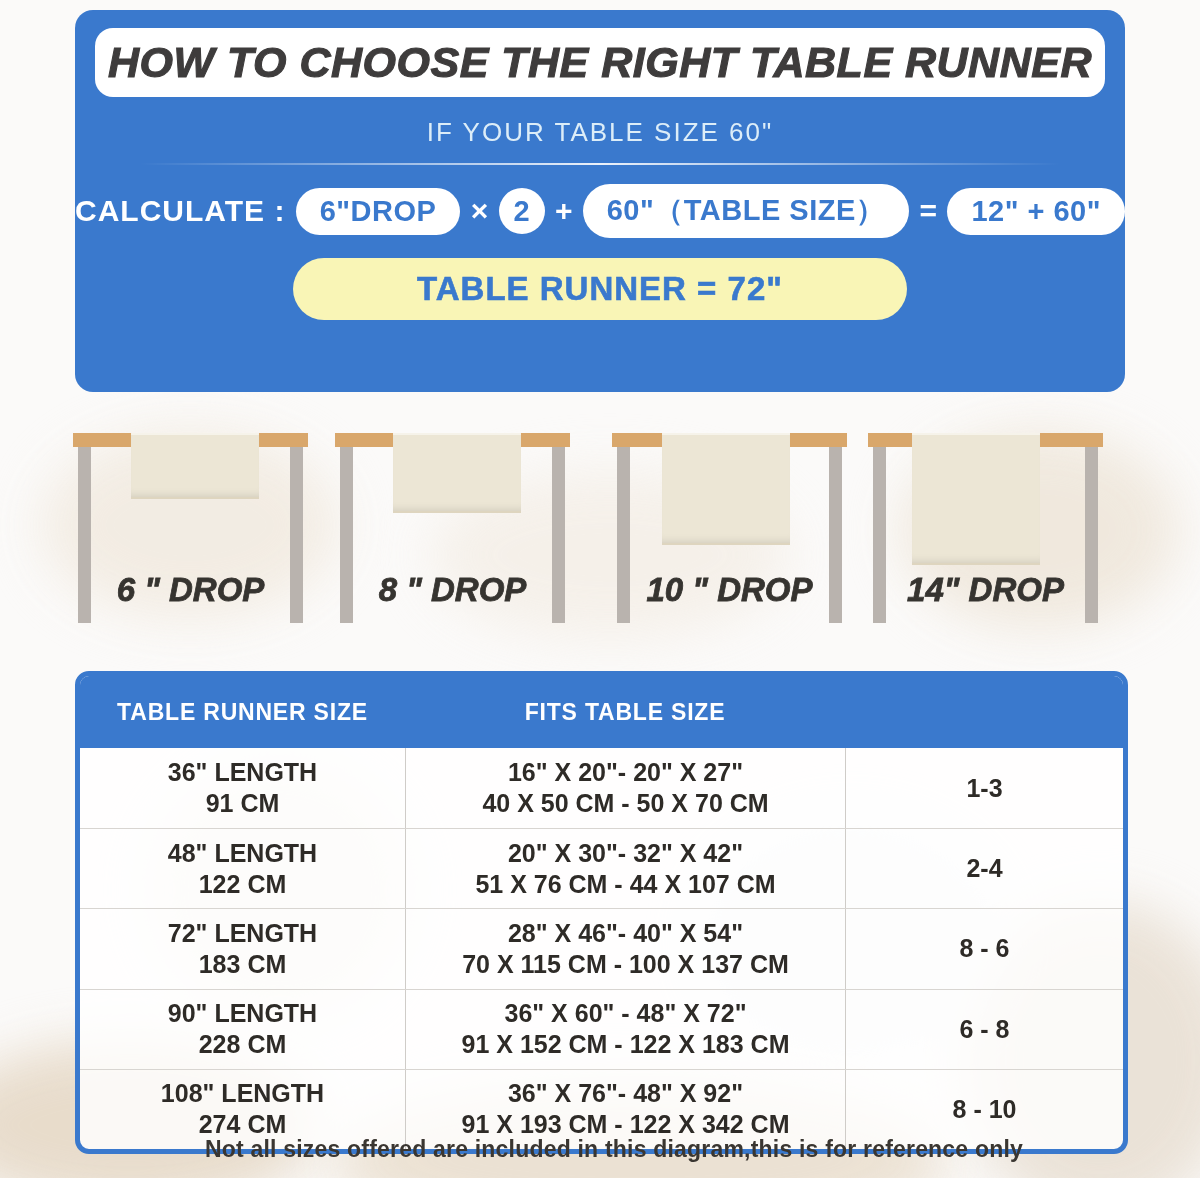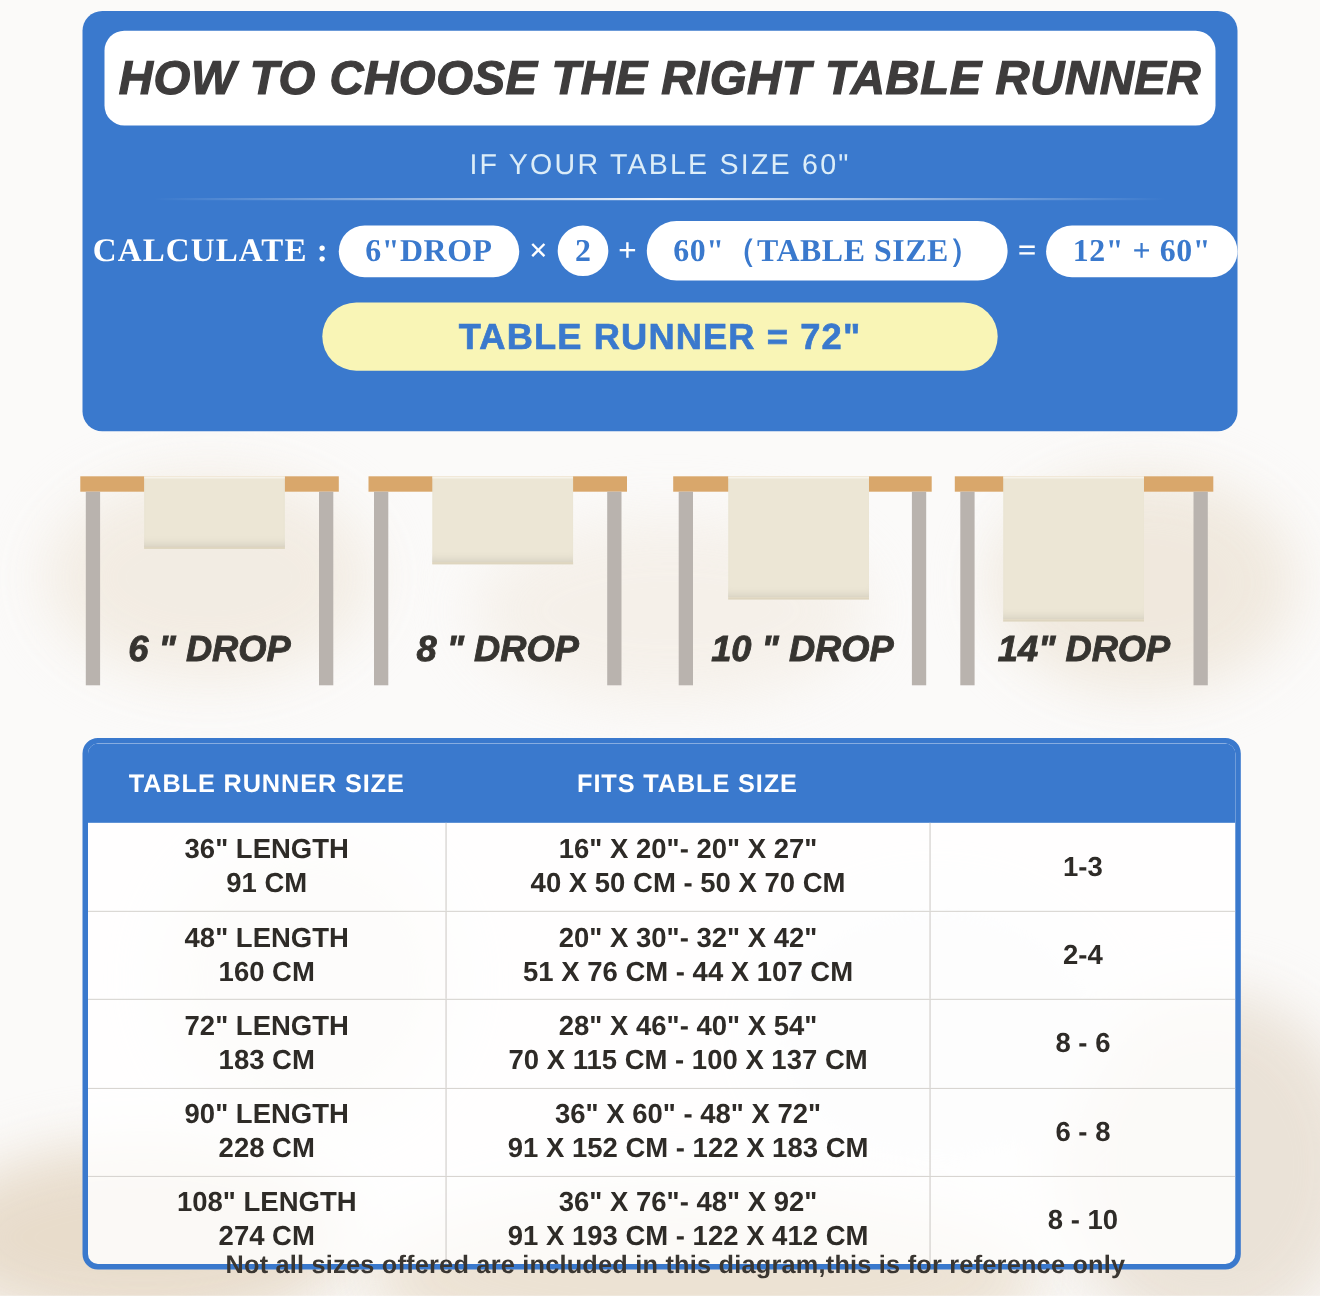--- a/index.html
+++ b/index.html
@@ -18,38 +18,38 @@
   .b6{left:960px;top:900px;width:280px;height:320px;background:#e9e0d4;opacity:.9;}
   .b7{left:150px;top:760px;width:260px;height:260px;background:#f1e9df;opacity:.7;}
   .b8{left:700px;top:820px;width:300px;height:240px;background:#eef0f2;opacity:.7;}
 
   
   .hero{
     position:absolute;left:75px;top:10px;width:1050px;height:382px;
     background:#3a79cd;border-radius:18px;
   }
   .title-banner{
-    margin:18px 20px 0;height:86px;background:#ffffff;border-radius:18px;
+    margin:18px 20px 0;height:69px;background:#ffffff;border-radius:18px;
     display:flex;align-items:center;justify-content:center;
   }
   .title-banner span{
     font-size:43px;font-weight:bold;font-style:italic;color:#3e3c3c;
     letter-spacing:.5px;white-space:nowrap;-webkit-text-stroke:1.1px #3e3c3c;
   }
   .intro1,.intro2{
     text-align:center;color:#dcedf8;font-size:26px;letter-spacing:2px;white-space:nowrap;
   }
   .intro1{margin-top:20px;}
   .intro2{margin-top:9px;}
   .intro-divider{
     width:920px;height:2px;margin:15px auto 0;
     background:linear-gradient(90deg,rgba(255,255,255,0),rgba(255,255,255,.9) 50%,rgba(255,255,255,0));
   }
   .calc-row{
-    margin-top:19px;display:flex;align-items:center;justify-content:flex-end;gap:9px;font-family:Liberation Serif, serif;
+    margin-top:19px;display:flex;align-items:center;justify-content:space-between;gap:9px;
   }
   .calc-label{color:#ffffff;font-size:30px;font-weight:bold;letter-spacing:1px;white-space:nowrap;}
   .pill{
     background:#ffffff;color:#3a79cd;font-size:29px;font-weight:bold;
     border-radius:999px;padding:7px 24px;white-space:nowrap;letter-spacing:.5px;
   }
   .op{color:#ffffff;font-size:30px;font-weight:bold;}
   .mult-circle{
     width:46px;height:46px;border-radius:50%;background:#ffffff;color:#3a79cd;
     font-size:29px;font-weight:bold;display:flex;align-items:center;justify-content:center;
@@ -185,21 +185,21 @@
       </div>
       <div class="cell c2">
         <div>16" X 20"- 20" X 27"</div>
         <div>40 X 50 CM - 50 X 70 CM</div>
       </div>
       <div class="cell c3">1-3</div>
     </div>
     <div class="trow">
       <div class="cell c1">
         <div>48" LENGTH</div>
-        <div>160 CM</div>
+        <div>122 CM</div>
       </div>
       <div class="cell c2">
         <div>20" X 30"- 32" X 42"</div>
         <div>51 X 76 CM - 44 X 107 CM</div>
       </div>
       <div class="cell c3">2-4</div>
     </div>
     <div class="trow">
       <div class="cell c1">
         <div>72" LENGTH</div>
@@ -222,20 +222,20 @@
       </div>
       <div class="cell c3">6 - 8</div>
     </div>
     <div class="trow">
       <div class="cell c1">
         <div>108" LENGTH</div>
         <div>274 CM</div>
       </div>
       <div class="cell c2">
         <div>36" X 76"- 48" X 92"</div>
-        <div>91 X 193 CM - 122 X 412 CM</div>
+        <div>91 X 193 CM - 122 X 342 CM</div>
       </div>
       <div class="cell c3">8 - 10</div>
     </div>
   </div>
 </div>
 
 <div class="footnote">Not all sizes offered are included in this diagram,this is for reference only</div>
 
 </body></html>

